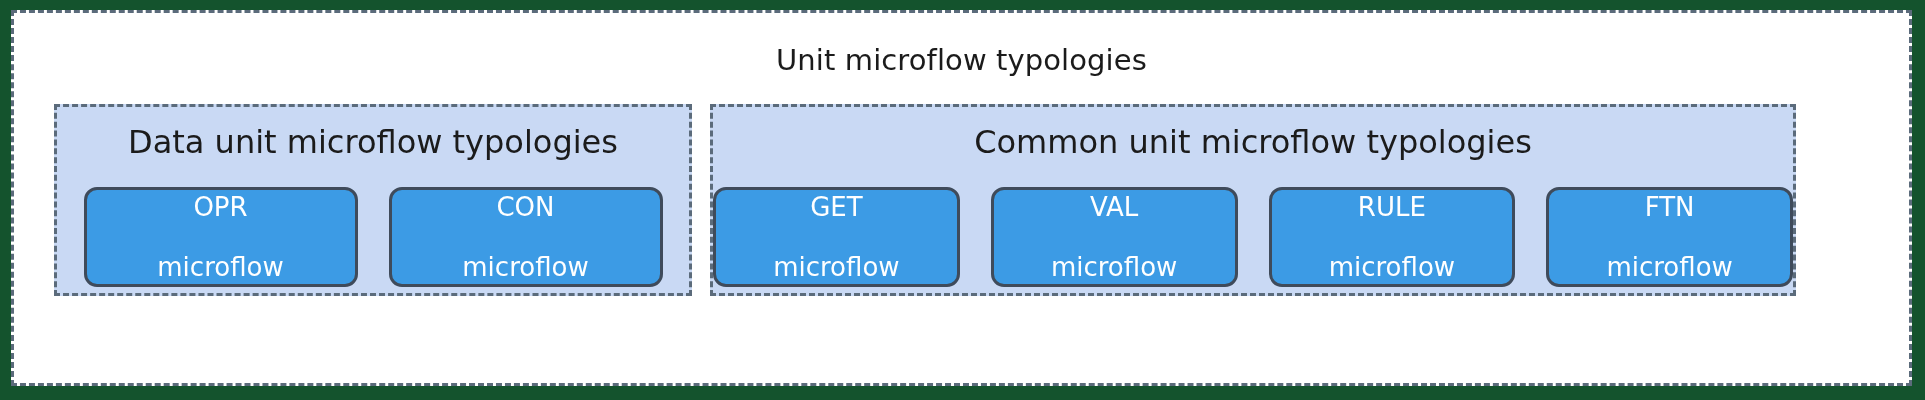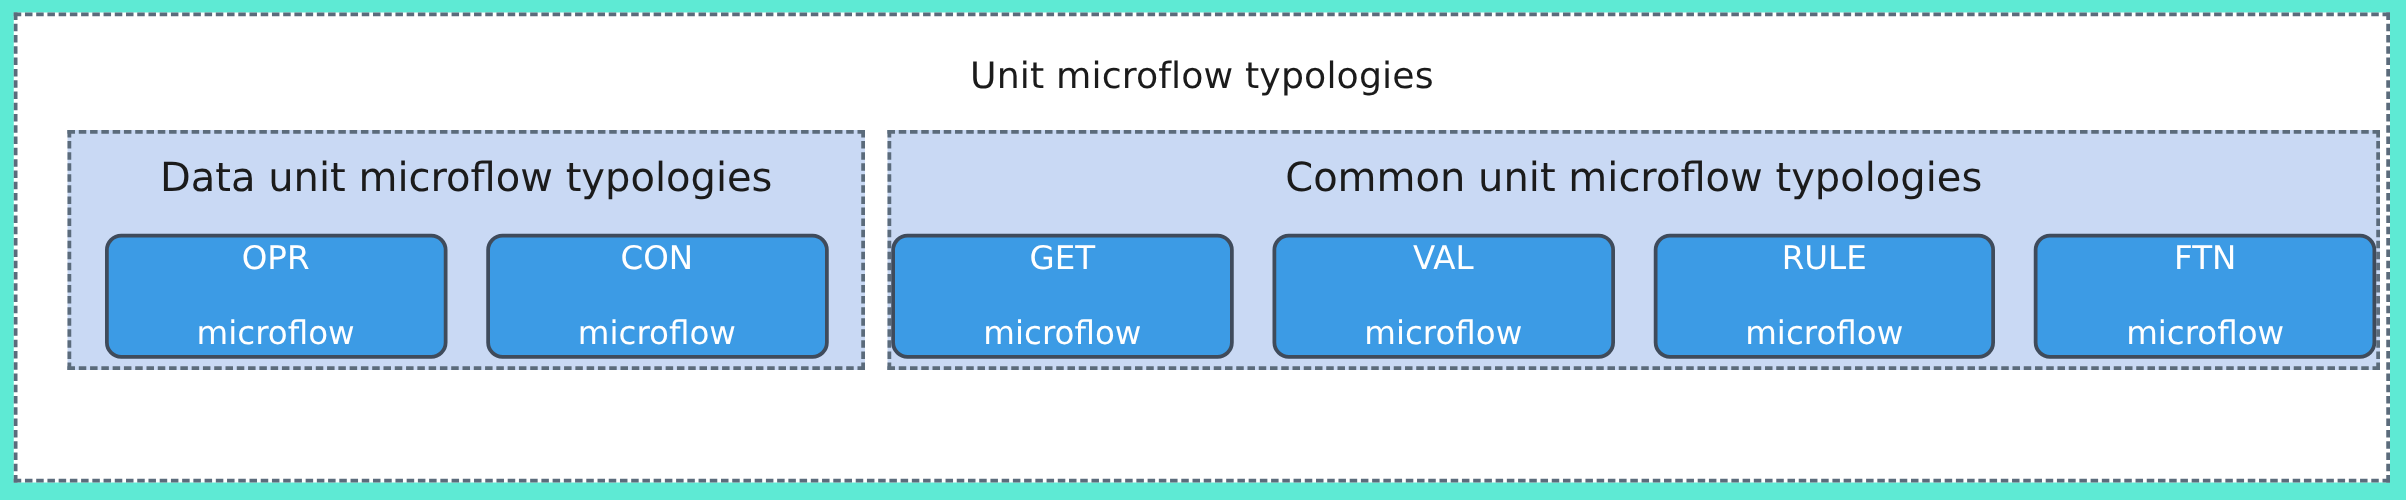--- a/index.html
+++ b/index.html
@@ -10,21 +10,21 @@
   }
   body {
     font-family: "DejaVu Sans", "Liberation Sans", sans-serif;
     -webkit-font-smoothing: antialiased;
   }
 
   #canvas {
     position: relative;
     width: 1925px;
     height: 400px;
-    background: #5eead4;
+    background: #14532d;
     overflow: hidden;
     box-sizing: border-box;
   }
 
   
   .outer-frame {
     position: absolute;
     left: 11px;
     top: 10px;
     width: 1901px;
@@ -60,21 +60,21 @@
   .group-panel.left {
     left: 40px;
     top: 91px;
     width: 638px;
     height: 192px;
   }
 
   .group-panel.right {
     left: 696px;
     top: 91px;
-    width: 1194px;
+    width: 1086px;
     height: 192px;
   }
 
   .group-title {
     position: absolute;
     left: 0;
     top: 19px;
     width: 100%;
     text-align: center;
     font-size: 32px;

